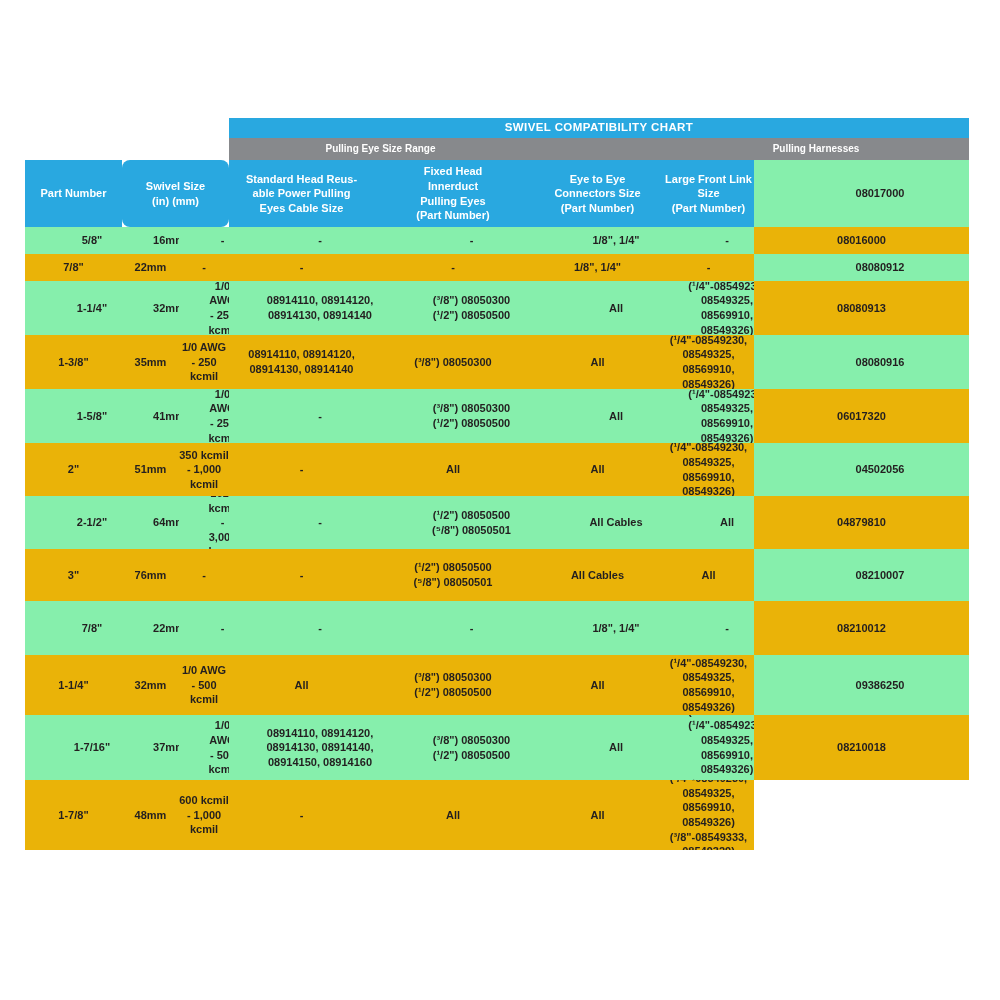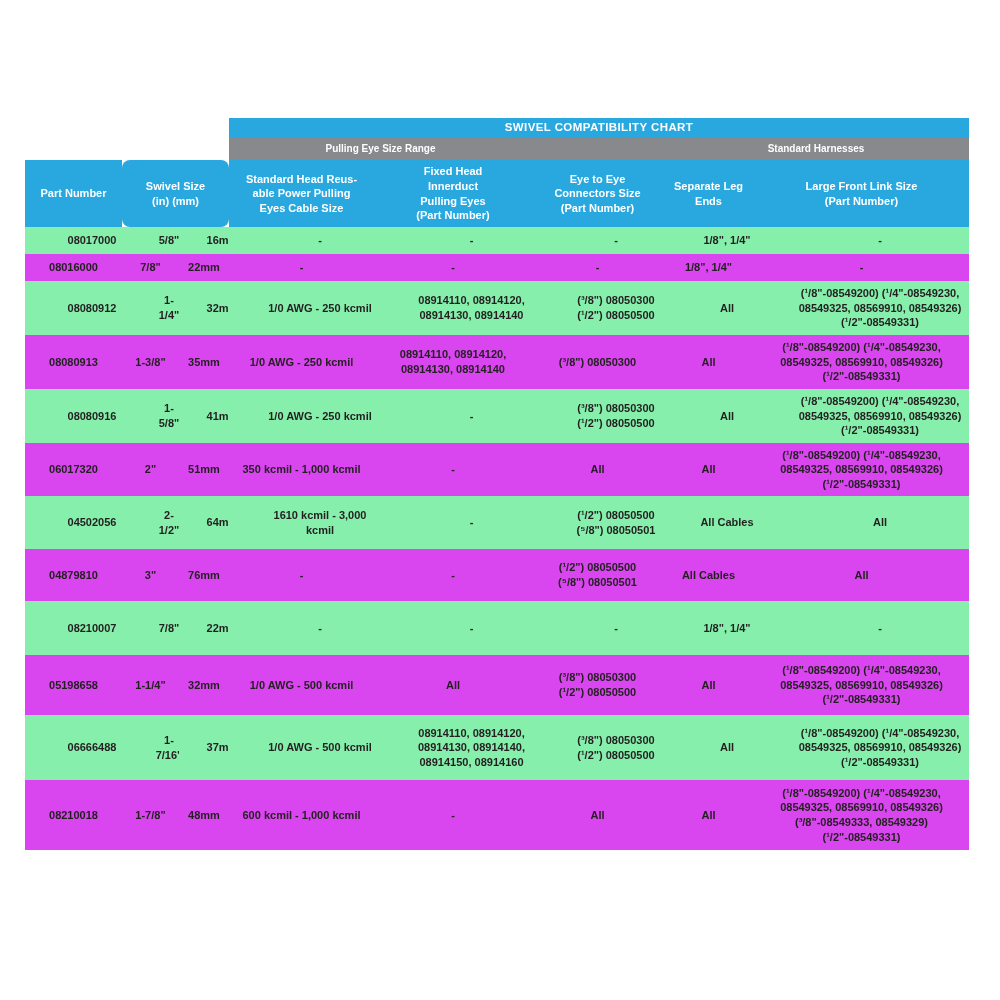--- a/index.html
+++ b/index.html
@@ -55,51 +55,49 @@
     color: #ffffff;
     font-weight: bold;
     font-size: 11px;
   }
   .data {
     color: #231F20;
     font-weight: bold;
     font-size: 11px;
   }
   .alt { background: #86efac; padding-left: 37px; }
-  .white { background: #d946ef; }
+  .white { background: #eab308; }
 </style>
 </head>
 <body>
 
 <div class="page">
   <div class="grid">
 
     <div class="cell spacer" style="grid-column: 1 / 4;"></div>
     <div class="cell title">SWIVEL COMPATIBILITY CHART</div>
 
     <div class="cell spacer" style="grid-column: 1 / 4;"></div>
     <div class="cell group" style="grid-column: 4 / 6;">Pulling Eye Size Range</div>
     <div class="cell group"></div>
-    <div class="cell group" style="grid-column: 7 / 9;">Standard Harnesses</div>
+    <div class="cell group" style="grid-column: 7 / 9;">Pulling Harnesses</div>
 
     <div class="cell colhead">Part Number</div>
     <div class="cell colhead" style="grid-column: span 2; border-radius: 8px;">Swivel Size
 (in) (mm)</div>
     <div class="cell colhead">Standard Head Reus-
 able Power Pulling
 Eyes Cable Size</div>
     <div class="cell colhead">Fixed Head
 Innerduct
 Pulling Eyes
 (Part Number)</div>
     <div class="cell colhead">Eye to Eye
 Connectors Size
 (Part Number)</div>
-    <div class="cell colhead">Separate Leg
-Ends</div>
     <div class="cell colhead">Large Front Link Size
 (Part Number)</div>
 
   <div class="cell data alt">08017000</div>
       <div class="cell data alt">5/8"</div>
       <div class="cell data alt">16mm</div>
       <div class="cell data alt">-</div>
       <div class="cell data alt">-</div>
       <div class="cell data alt">-</div>
       <div class="cell data alt">1/8", 1/4"</div>
@@ -175,32 +173,32 @@
       <div class="cell data white">All Cables</div>
       <div class="cell data white">All</div>
       <div class="cell data alt">08210007</div>
       <div class="cell data alt">7/8"</div>
       <div class="cell data alt">22mm</div>
       <div class="cell data alt">-</div>
       <div class="cell data alt">-</div>
       <div class="cell data alt">-</div>
       <div class="cell data alt">1/8", 1/4"</div>
       <div class="cell data alt">-</div>
-      <div class="cell data white">05198658</div>
+      <div class="cell data white">08210012</div>
       <div class="cell data white">1-1/4"</div>
       <div class="cell data white">32mm</div>
       <div class="cell data white">1/0 AWG - 500 kcmil</div>
       <div class="cell data white">All</div>
       <div class="cell data white">(³/8") 08050300
 (¹/2") 08050500</div>
       <div class="cell data white">All</div>
       <div class="cell data white">(¹/8"-08549200) (¹/4"-08549230,
 08549325, 08569910, 08549326)
 (¹/2"-08549331)</div>
-      <div class="cell data alt">06666488</div>
+      <div class="cell data alt">09386250</div>
       <div class="cell data alt">1-7/16"</div>
       <div class="cell data alt">37mm</div>
       <div class="cell data alt">1/0 AWG - 500 kcmil</div>
       <div class="cell data alt">08914110, 08914120,
 08914130, 08914140,
 08914150, 08914160</div>
       <div class="cell data alt">(³/8") 08050300
 (¹/2") 08050500</div>
       <div class="cell data alt">All</div>
       <div class="cell data alt">(¹/8"-08549200) (¹/4"-08549230,

